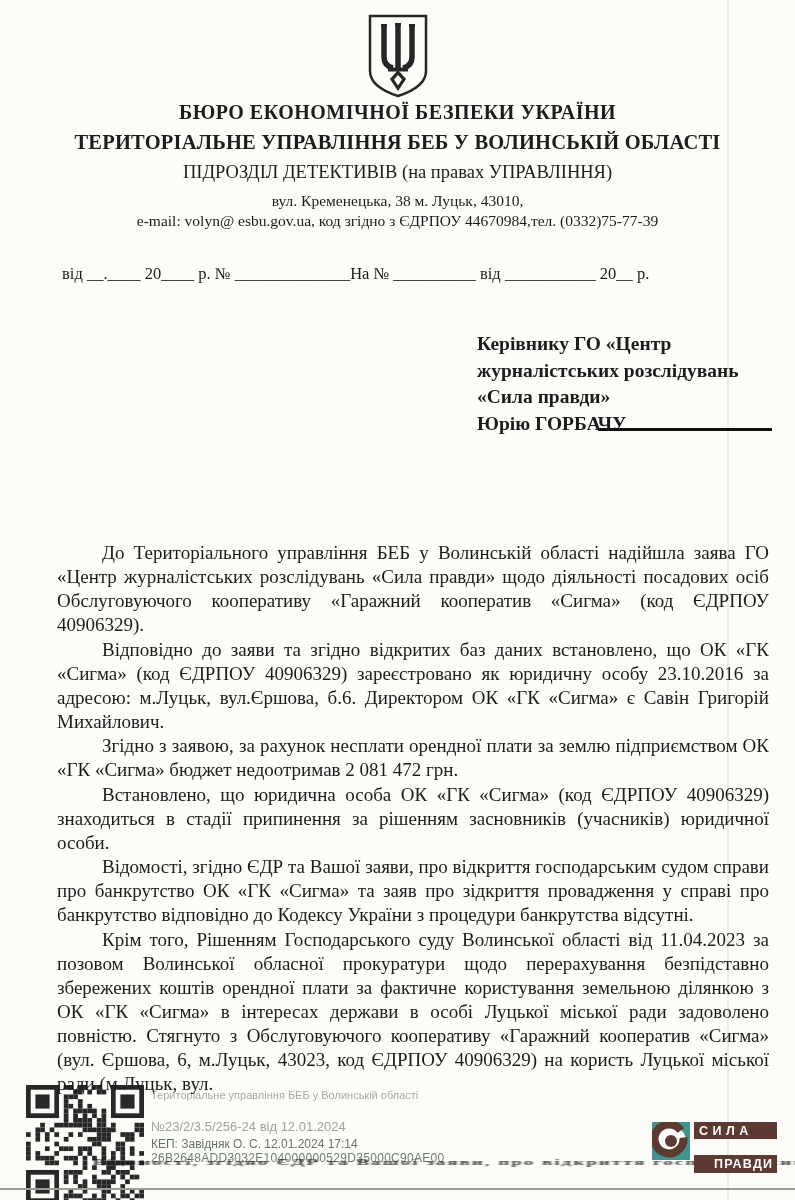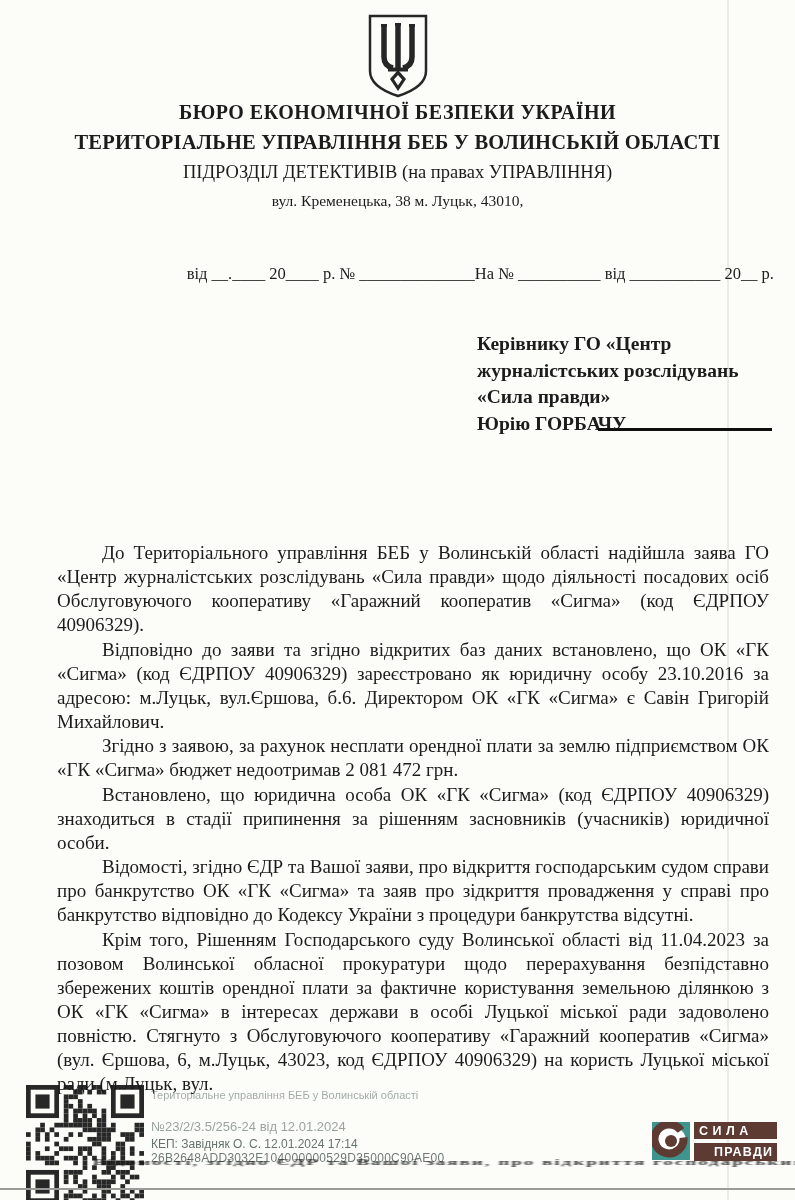--- a/index.html
+++ b/index.html
@@ -17,21 +17,21 @@
 
   
   .hdr{position:absolute;top:101px;left:0;width:795px;text-align:center;}
   .hdr-l1{font-size:20px;font-weight:bold;letter-spacing:.5px;}
   .hdr-l2{font-size:20.5px;font-weight:bold;letter-spacing:.2px;margin-top:7px;}
   .hdr-l3{font-size:18.5px;margin-top:8px;}
   .hdr-addr{font-size:15.5px;margin-top:9px;}
   .hdr-contact{font-size:15.5px;margin-top:2px;}
 
   
-  .refline{position:absolute;top:264px;left:62px;width:712px;display:flex;justify-content:flex-end;font-size:16.5px;}
+  .refline{position:absolute;top:264px;left:62px;width:712px;display:flex;justify-content:flex-start;font-size:16.5px;}
 
   
   .recipient{position:absolute;left:477px;top:331px;font-size:19.5px;font-weight:bold;line-height:26.5px;}
   .recipient-underline{position:absolute;left:598px;top:428px;width:174px;height:3px;background:#101010;}
 
   
   .body-text{position:absolute;left:57px;top:541px;width:712px;font-size:19px;line-height:24.15px;text-align:justify;}
   .body-text p{margin:0;text-indent:45px;}
 
   
@@ -44,21 +44,21 @@
 
   
   .bleed{position:absolute;left:93px;top:1157px;width:702px;height:20px;overflow:hidden;}
   .bleed-inner{
     font-size:19px;font-weight:bold;letter-spacing:2px;color:#161616;white-space:nowrap;
     transform:scaleY(.48) skewX(-2deg);transform-origin:top left;filter:blur(.8px);opacity:.82;
   }
 
   
   .logo{position:absolute;left:652px;top:1122px;display:flex;gap:4px;align-items:flex-start;}
-  .logo-text{display:flex;flex-direction:column;gap:4px;}
+  .logo-text{display:flex;flex-direction:column;gap:16px;}
   .logo-row{
     background:var(--brand-brown,#5d3b33);color:#fff;
     font-family:"Liberation Sans","DejaVu Sans",sans-serif;font-weight:bold;
     font-size:12.5px;line-height:1.15;padding:2px 4px 1px 5px;white-space:nowrap;
   }
   .logo-row.w1{letter-spacing:4.5px;}
   .logo-row.w2{letter-spacing:1.2px;padding-left:20px;}
 </style>
 </head>
 <body>
@@ -80,20 +80,21 @@
       <line x1="51" y1="12.5" x2="57" y2="12.5" stroke="#262626" stroke-width="3"></line>
       <line x1="37" y1="11.5" x2="43" y2="11.5" stroke="#262626" stroke-width="3"></line>
     </svg>
   </div>
 
   <div class="hdr">
     <div class="hdr-l1">БЮРО ЕКОНОМІЧНОЇ БЕЗПЕКИ УКРАЇНИ</div>
     <div class="hdr-l2">ТЕРИТОРІАЛЬНЕ УПРАВЛІННЯ БЕБ У ВОЛИНСЬКІЙ ОБЛАСТІ</div>
     <div class="hdr-l3">ПІДРОЗДІЛ ДЕТЕКТИВІВ (на правах УПРАВЛІННЯ)</div>
     <div class="hdr-addr">вул. Кременецька, 38 м. Луцьк, 43010,</div>
+    <div class="hdr-contact">e-mail: volyn@ esbu.gov.ua, код згідно з ЄДРПОУ 44670984,тел. (0332)75-77-39</div>
   </div>
 
   <div class="refline">
     <span>від __.____ 20____ р. № ______________</span>
     <span>На № __________ від ___________ 20__ р.</span>
   </div>
 
   <div class="recipient">
     <div>Керівнику ГО «Центр</div>
     <div>журналістських розслідувань</div>

